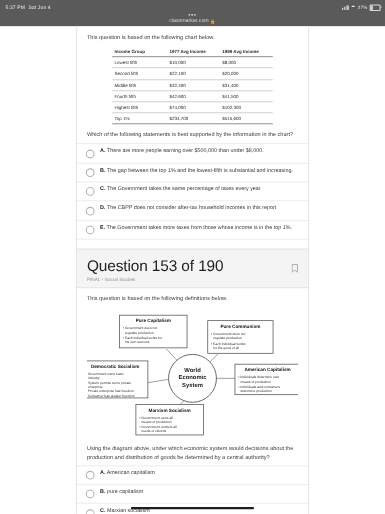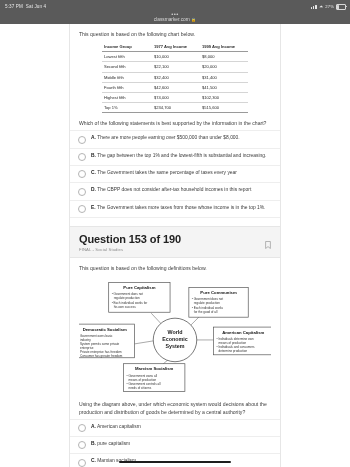--- a/index.html
+++ b/index.html
@@ -108,21 +108,21 @@
 
   
   .qhead{
     background:#f4f4f4;
     border-top:1px solid #e6e6e6;
     border-bottom:1px solid #e6e6e6;
     padding:6px 9px 5px 9px;
     position:relative;
     margin-top:4px;
   }
-  .qtitle{font-size:11px;font-weight:bold;color:#222;letter-spacing:-.1px;}
+  .qtitle{font-size:14px;font-weight:normal;color:#222;letter-spacing:-.1px;}
   .qsub{font-size:4.2px;color:#8d8d8d;margin-top:2px;letter-spacing:.1px;}
   .flag{position:absolute;right:9px;top:8px;}
 
   
   .diagram{
     position:relative;width:100%;height:118px;margin:2px 0 2px 0;
   }
   .diagram svg{display:block;width:100%;height:100%;}
   .scrollbar-hint{
     position:absolute;bottom:4px;left:50%;transform:translateX(-50%);

